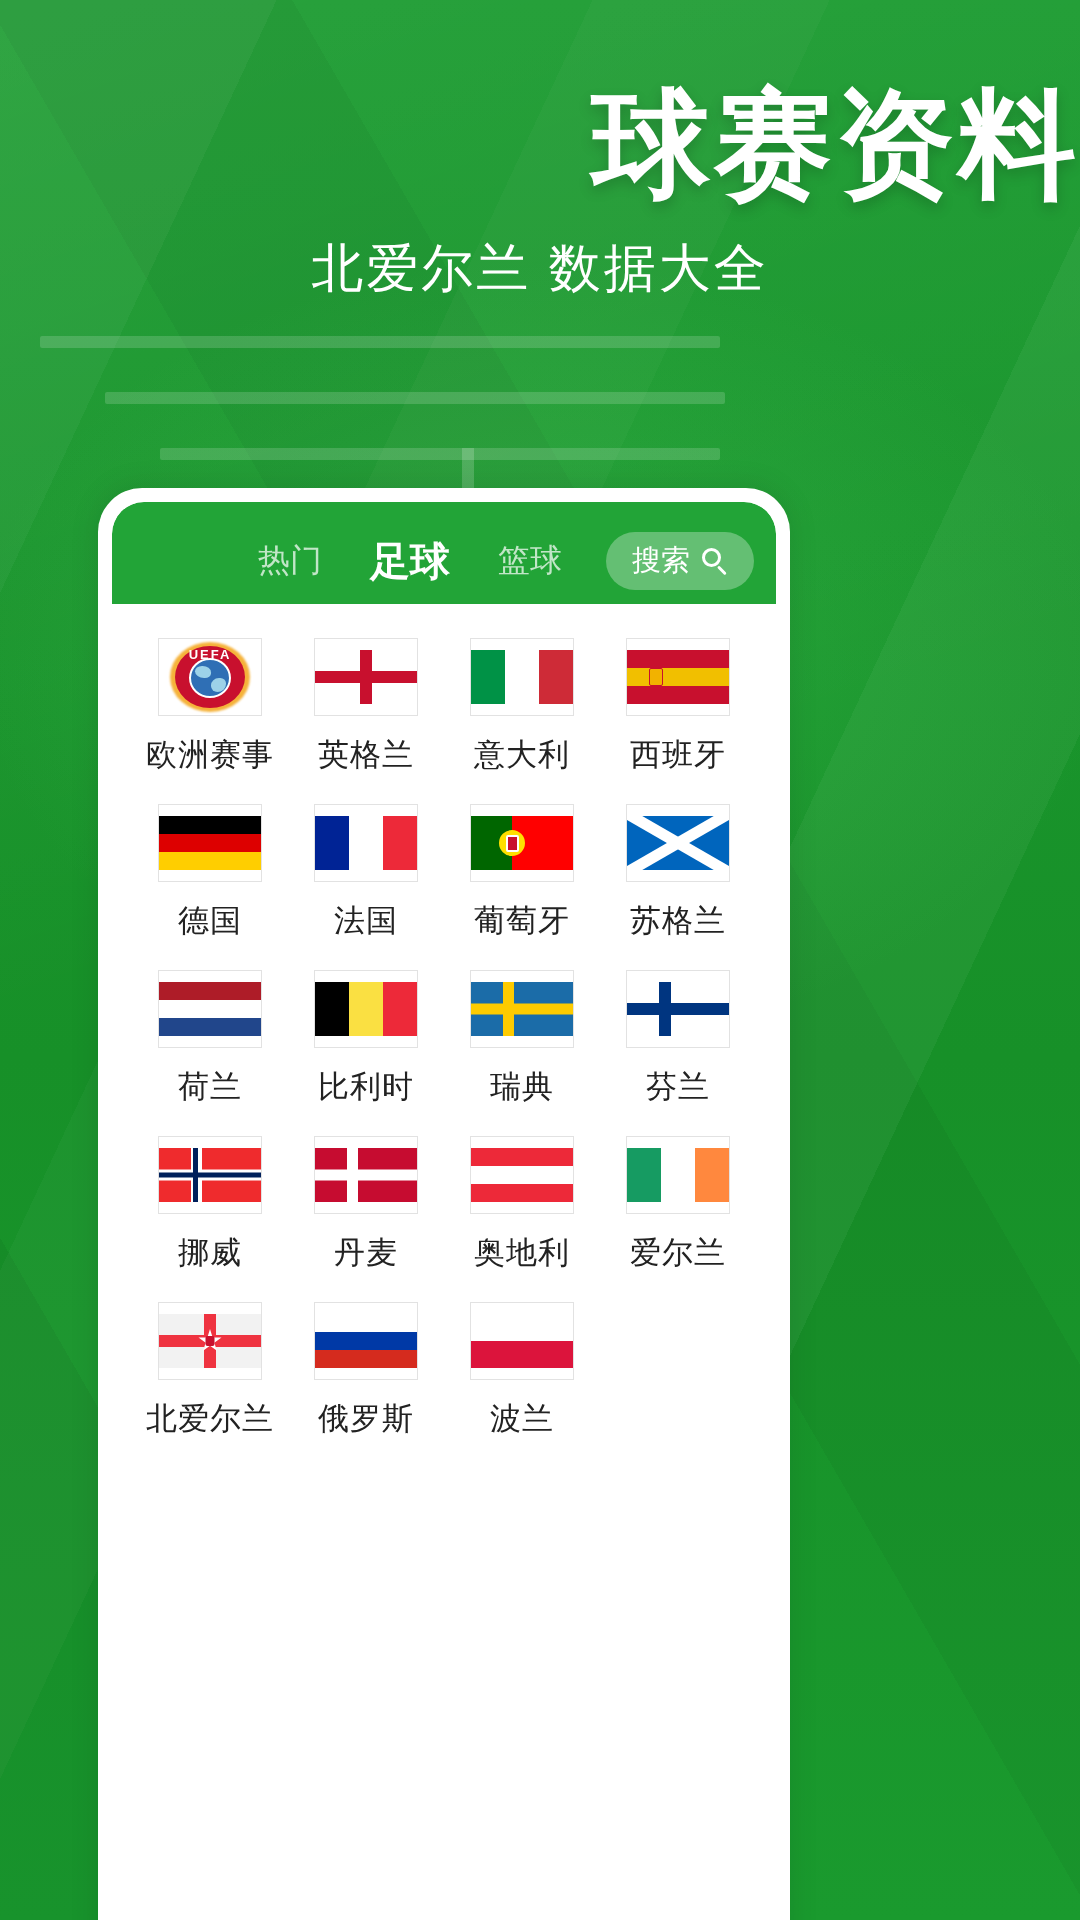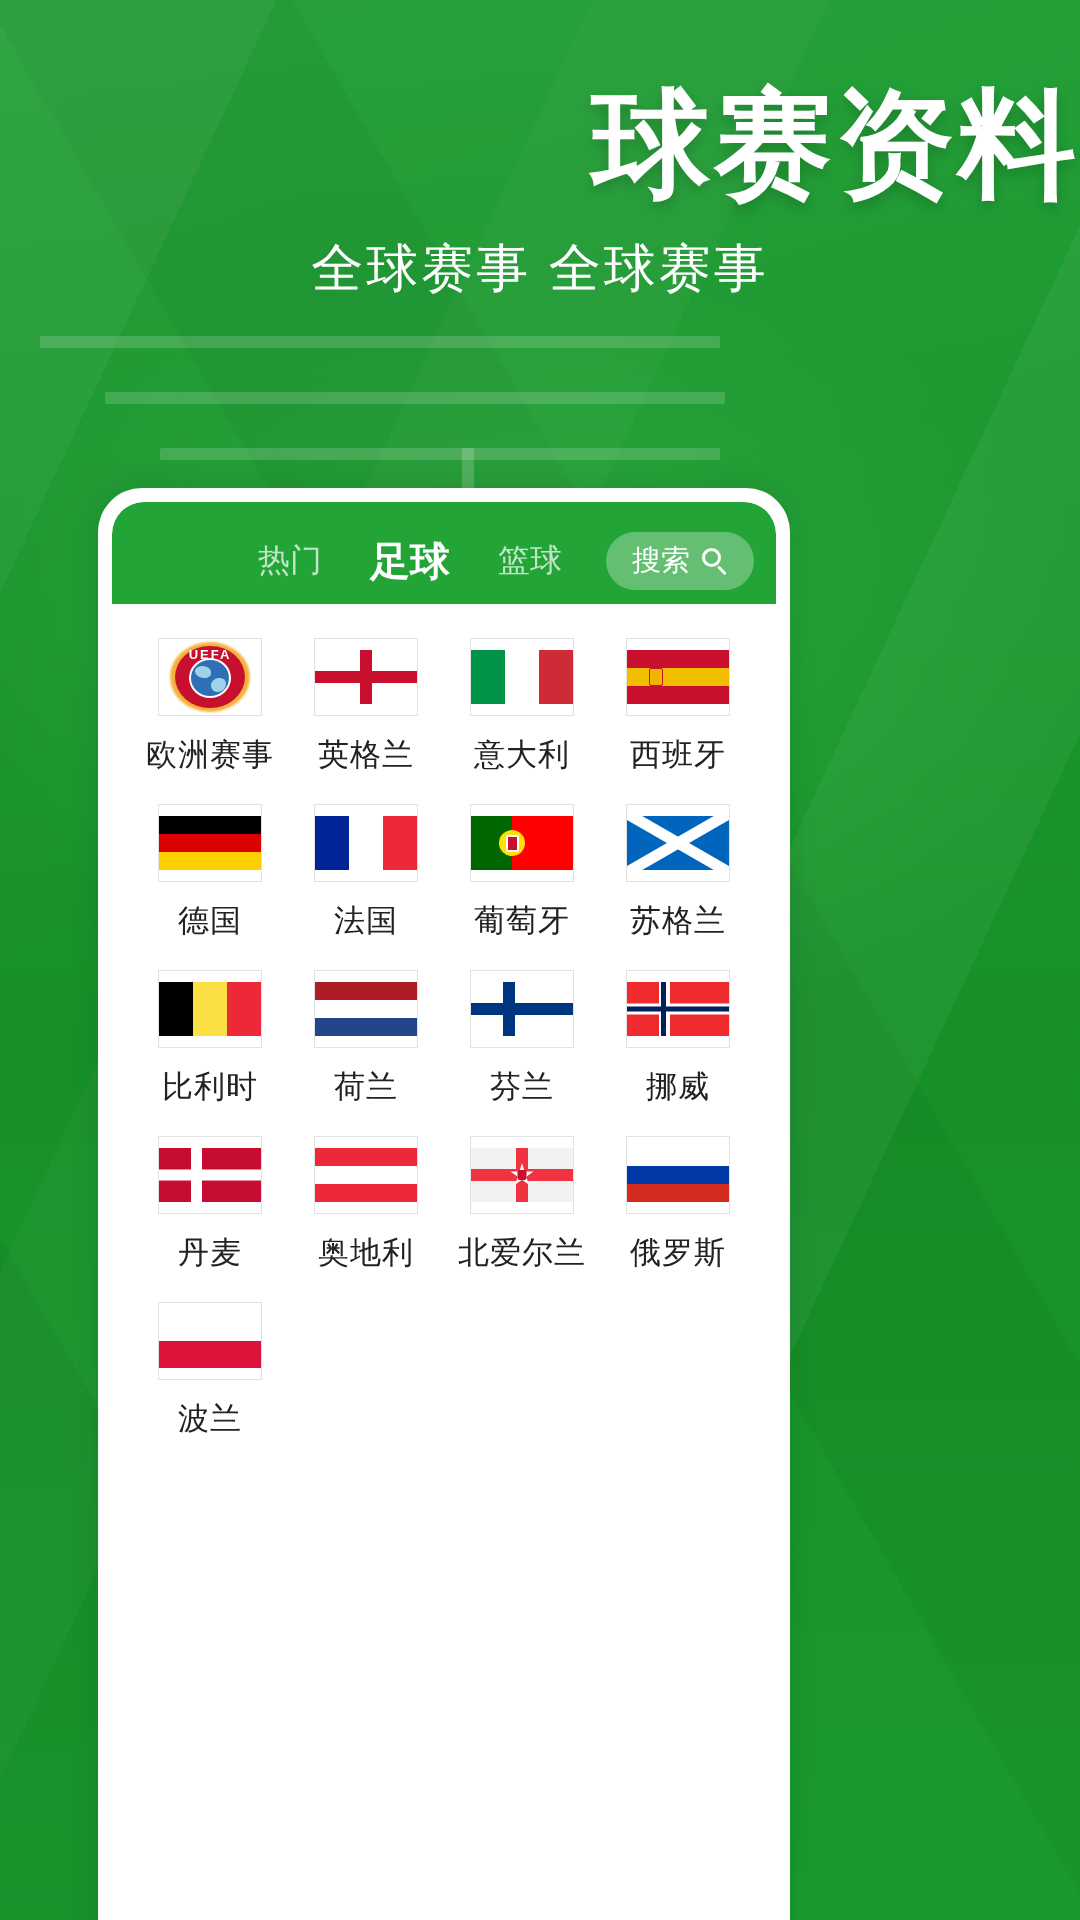--- a/index.html
+++ b/index.html
@@ -253,21 +253,21 @@
 </head>
 <body>
 
 <div id="bg">
   <div class="hexwash"></div>
   <div class="glow"></div>
 </div>
 
 <div class="header">
   <div class="title">球赛资料</div>
-  <div class="subtitle">全球赛事 全球赛事</div>
+  <div class="subtitle">北爱尔兰 数据大全</div>
 </div>
 
 <div class="deco">
   <div class="bar b1"></div>
   <div class="bar b2"></div>
   <div class="bar b3"></div>
   <div class="stem"></div>
 </div>
 
 <div class="card">
@@ -379,40 +379,49 @@
             <div class="inner" style="background:#0065bd">
               <div class="scotX1"></div>
               <div class="scotX2"></div>
             </div>
           </div>
           <div class="label">苏格兰</div>
         </div>
         <div class="cell">
           <div class="flagbox">
             <div class="inner">
+              <div class="h3">
+                <div style="background:#ae1c28"></div>
+                <div style="background:#ffffff"></div>
+                <div style="background:#21468b"></div>
+              </div>
+            </div>
+          </div>
+          <div class="label">荷兰</div>
+        </div>
+        <div class="cell">
+          <div class="flagbox">
+            <div class="inner">
               <div class="v3">
                 <div style="background:#000000"></div>
                 <div style="background:#fae042"></div>
                 <div style="background:#ed2939"></div>
               </div>
             </div>
           </div>
           <div class="label">比利时</div>
         </div>
         <div class="cell">
           <div class="flagbox">
-            <div class="inner">
-              <div class="h3">
-                <div style="background:#ae1c28"></div>
-                <div style="background:#ffffff"></div>
-                <div style="background:#21468b"></div>
-              </div>
-            </div>
-          </div>
-          <div class="label">荷兰</div>
+            <div class="inner" style="background:#1b6ca8">
+              <div class="sweC2"></div>
+              <div class="sweC1"></div>
+            </div>
+          </div>
+          <div class="label">瑞典</div>
         </div>
         <div class="cell">
           <div class="flagbox">
             <div class="inner" style="background:#ffffff">
               <div class="finC2"></div>
               <div class="finC1"></div>
             </div>
           </div>
           <div class="label">芬兰</div>
         </div>
@@ -443,20 +452,32 @@
                 <div style="background:#ed2939"></div>
                 <div style="background:#ffffff"></div>
                 <div style="background:#ed2939"></div>
               </div>
             </div>
           </div>
           <div class="label">奥地利</div>
         </div>
         <div class="cell">
           <div class="flagbox">
+            <div class="inner">
+              <div class="v3">
+                <div style="background:#169b62"></div>
+                <div style="background:#ffffff"></div>
+                <div style="background:#ff883e"></div>
+              </div>
+            </div>
+          </div>
+          <div class="label">爱尔兰</div>
+        </div>
+        <div class="cell">
+          <div class="flagbox">
             <div class="inner" style="background:#f2f2f2">
               <div class="engC2" style="background:#ef3340"></div>
               <div class="engC1" style="background:#ef3340"></div>
               <div class="nIreStar"></div>
               <div class="nIreHand"></div>
             </div>
           </div>
           <div class="label">北爱尔兰</div>
         </div>
         <div class="cell">

